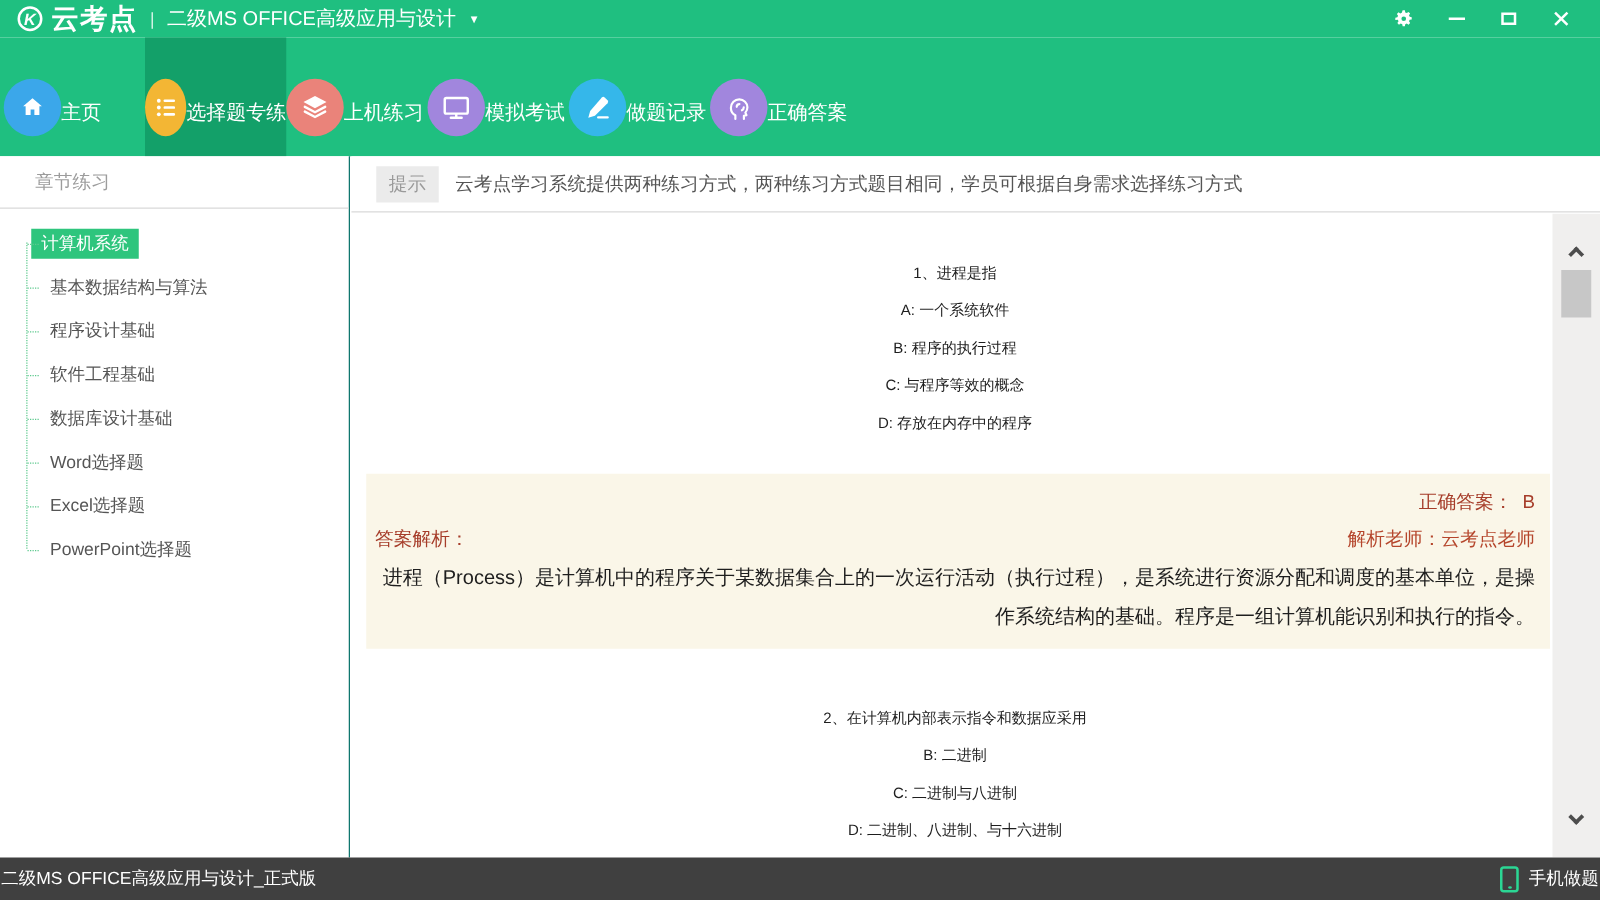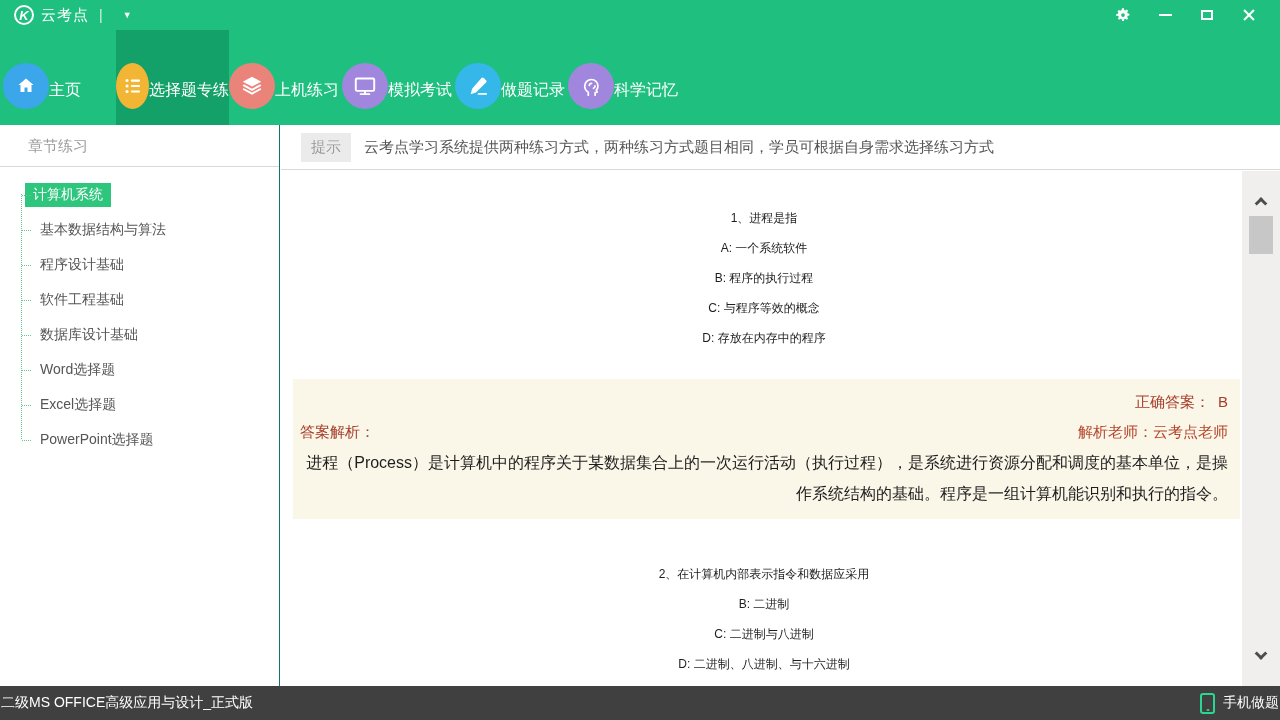--- a/index.html
+++ b/index.html
@@ -14,21 +14,21 @@
     position:absolute; top:0; left:0; right:0; height:30px;
     background:#1fbf80; display:flex; align-items:center;
     padding:0 14px; color:#fff;
   }
   .logo { display:flex; align-items:center; }
   .logo-circle {
     width:20px; height:20px; border:2px solid #fff; border-radius:50%;
     display:flex; align-items:center; justify-content:center;
     font-weight:bold; font-style:italic; font-size:13px; color:#fff;
   }
-  .brand { font-size:15px; font-weight:normal; margin-left:7px; letter-spacing:1px; }
+  .brand { font-size:22px; font-weight:bold; margin-left:7px; letter-spacing:1px; }
   .tb-sep { margin:0 10px; font-size:14px; opacity:.8; }
   .course { font-size:16px; }
   .dropdown { font-size:9px; margin-left:10px; }
   .win-controls { margin-left:auto; display:flex; align-items:center; }
   .win-btn { width:34px; height:30px; display:flex; align-items:center; justify-content:center; cursor:pointer; }
   .win-btn + .win-btn { margin-left:8px; }
   .min-glyph { width:13px; height:2px; background:#fff; }
   .max-glyph { width:12px; height:10px; border:2px solid #fff; }
   .close-glyph { position:relative; width:14px; height:14px; }
   .close-glyph::before,.close-glyph::after {
@@ -139,20 +139,21 @@
 </style>
 </head>
 <body>
 
 <div class="titlebar">
   <div class="logo">
     <span class="logo-circle">K</span>
     <span class="brand">云考点</span>
   </div>
   <span class="tb-sep">|</span>
+  <span class="course">二级MS OFFICE高级应用与设计</span>
   <span class="dropdown">▼</span>
 
   <div class="win-controls">
     <div class="win-btn">
       <svg width="18" height="18" viewBox="0 0 24 24">
         <path fill="#fff" fill-rule="evenodd" d="M10.8 3h2.4l.4 2.2 1.6.7 1.9-1.2 1.7 1.7-1.2 1.9.7 1.6 2.2.4v2.4l-2.2.4-.7 1.6 1.2 1.9-1.7 1.7-1.9-1.2-1.6.7-.4 2.2h-2.4l-.4-2.2-1.6-.7-1.9 1.2-1.7-1.7 1.2-1.9-.7-1.6L3 13.2v-2.4l2.2-.4.7-1.6-1.2-1.9 1.7-1.7 1.9 1.2 1.6-.7zM12 9.5a2.5 2.5 0 1 0 0 5 2.5 2.5 0 0 0 0-5z"></path>
       </svg>
     </div>
     <div class="win-btn">
       <span class="min-glyph"></span>
@@ -216,21 +217,21 @@
     </span>
     <span class="nav-label">做题记录</span>
   </div>
   <div class="nav-item">
     <span class="nav-icon" style="background: rgb(161, 134, 221);">
       <svg width="26" height="26" viewBox="0 0 24 24" fill="none" stroke="#fff" stroke-width="1.6" stroke-linejoin="round" stroke-linecap="round">
         <path d="M9.5 20.5v-2.8c-2-1.1-3.3-3-3.3-5.4C6.2 8.6 9 6 12.4 6c3.3 0 6 2.6 6 5.9 0 1.5-.6 2.9-1.5 3.9l.8 1.9-1.9.4v2.4"></path>
         <path d="M10.5 11.5c0-1.1.9-2 2-2m1.8 4.6c.8-.4 1.4-1.2 1.4-2.2"></path>
       </svg>
     </span>
-    <span class="nav-label">科学记忆</span>
+    <span class="nav-label">正确答案</span>
   </div>
 </div>
 
 <div class="sidebar">
   <div class="sidebar-header">章节练习</div>
   <div class="tree">
     <div class="tree-vline"></div>
     <div class="tree-item active">
       <span class="tree-label">计算机系统</span>
     </div>

